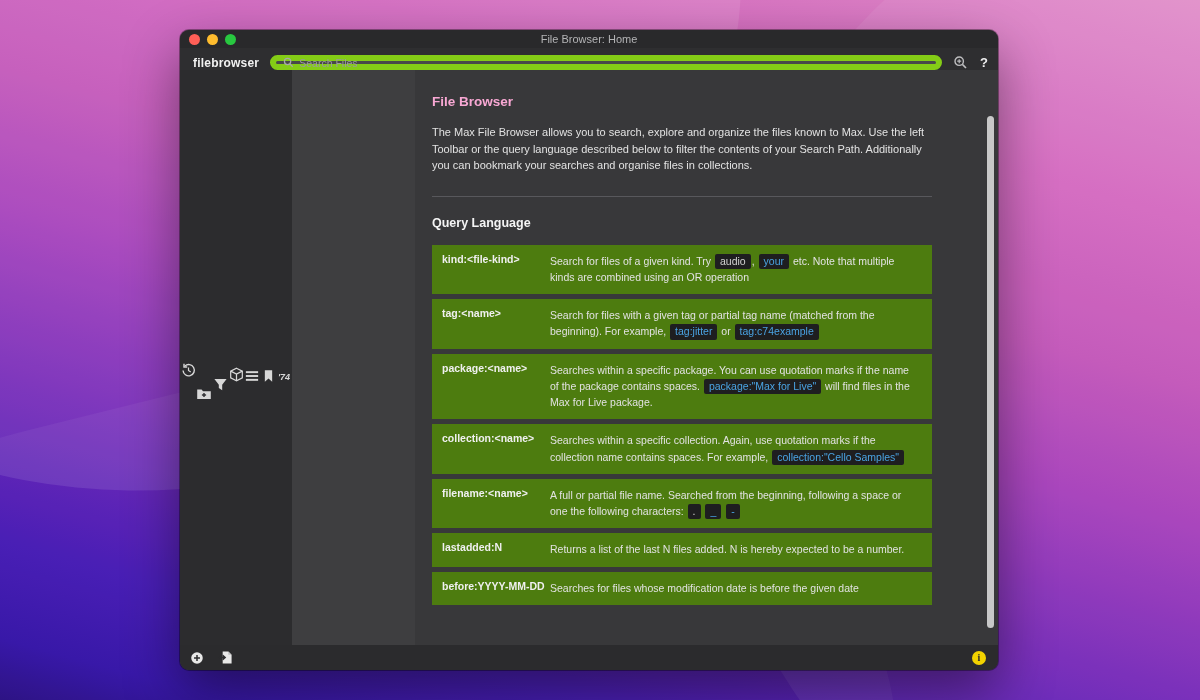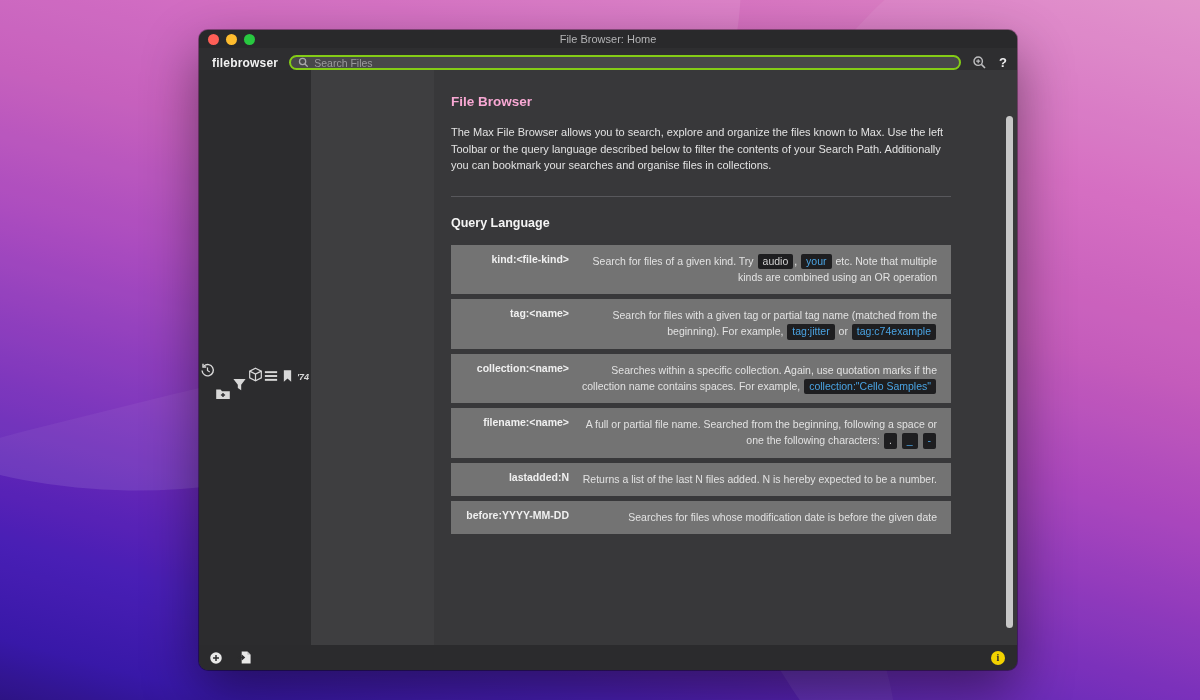--- a/index.html
+++ b/index.html
@@ -13,21 +13,21 @@
   }
   .wp-band1 { position:absolute; left:-350px; top:-420px; width:1100px; height:900px;
     border-radius:50%; background:rgba(255,255,255,0.10); transform:rotate(-18deg); }
   .wp-band2 { position:absolute; right:-420px; top:-120px; width:900px; height:1000px;
     border-radius:48%; background:rgba(255,255,255,0.07); transform:rotate(14deg); }
   .wp-band3 { position:absolute; left:-500px; bottom:-520px; width:1400px; height:820px;
     border-radius:45%; background:rgba(255,255,255,0.05); transform:rotate(-14deg); }
 
   
   .window {
-    position:absolute; left:199px; top:30px; width:818px; height:640px;
+    position:absolute; left:180px; top:30px; width:818px; height:640px;
     border-radius:9px; overflow:hidden; display:flex; flex-direction:column;
     box-shadow:0 22px 55px rgba(0,0,0,0.45), 0 0 0 1px rgba(0,0,0,0.35);
     background:#38383a;
   }
 
   .titlebar {
     height:18px; flex:0 0 18px; background:#29292b; position:relative;
     display:flex; align-items:center; justify-content:center;
   }
   .title-text { font-size:11px; color:#b4b4b6; }
@@ -36,21 +36,21 @@
   .light.red { background:#ff5f57; }
   .light.yellow { background:#febc2e; }
   .light.green { background:#28c840; }
 
   .toolbar {
     height:22px; flex:0 0 22px; background:#2e2e30;
     display:flex; align-items:flex-end; padding:0 10px 0 13px;
   }
   .app-label { font-size:12px; font-weight:bold; color:#f2f2f2; margin-right:11px; letter-spacing:0.2px; }
   .searchbox {
-    flex:1; height:15px; background:#48484a; border:2px solid #84cc16; border-radius:8px;
+    flex:1; height:15px; background:#48484a; border:6px solid #84cc16; border-radius:8px;
     display:flex; align-items:center; padding:0 7px; gap:5px;
   }
   .searchbox svg { flex:0 0 auto; }
   .searchbox input {
     flex:1; background:transparent; border:none; outline:none;
     font-size:10.5px; color:#e4e4e4; font-family:"Liberation Sans",sans-serif;
   }
   .searchbox input::placeholder { color:#9b9b9d; }
   .tool-icon { margin-left:11px; display:flex; align-items:center; cursor:default; }
   .help-btn { margin-left:12px; font-size:13px; font-weight:bold; color:#ededee; }
@@ -68,21 +68,21 @@
   .filepanel { flex:0 0 123px; background:#3e3e40; }
 
   .content { flex:1; background:#38383a; padding:24px 0 0 17px; position:relative; overflow:hidden; }
   .doc { width:500px; }
   .h1 { font-size:13.5px; font-weight:bold; color:#f9a8d4; }
   .intro { margin-top:15px; font-size:11px; line-height:1.5; color:#e2e2e2; }
   .divider { margin-top:22px; border-top:1px solid #58585c; width:500px; }
   .h2 { margin-top:19px; font-size:12.5px; font-weight:bold; color:#f5f5f5; }
 
   .qtable { margin-top:15px; display:flex; flex-direction:column; gap:5px; width:500px; }
-  .qrow { background:#737373; display:flex; padding:8px 0 9px 0;text-align:right; }
+  .qrow { background:#4d7c0f; display:flex; padding:8px 0 9px 0; }
   .qkey { flex:0 0 118px; padding-left:10px; font-size:10.5px; font-weight:bold; color:#f0f0f0; }
   .qdesc { flex:1; padding-right:14px; font-size:10.5px; line-height:1.55; color:#e2e2e2; }
   .chip {
     display:inline-block; background:#1e1e20; color:#4aa3e2; border-radius:2px;
     padding:0 5px; margin:0 1px; font-size:10.5px; line-height:1.45;
   }
   .chip.plain { color:#d2d2d2; }
 
   .scrollthumb {
     position:absolute; right:4px; top:46px; width:7px; height:512px;
@@ -197,20 +197,24 @@
         <div class="divider"></div>
         <div class="h2">Query Language</div>
         <div class="qtable">
             <div class="qrow">
               <div class="qkey">kind:&lt;file-kind&gt;</div>
               <div class="qdesc">Search for files of a given kind. Try <span class="chip plain">audio</span>, <span class="chip">your</span> etc. Note that multiple kinds are combined using an OR operation</div>
             </div>
             <div class="qrow">
               <div class="qkey">tag:&lt;name&gt;</div>
               <div class="qdesc">Search for files with a given tag or partial tag name (matched from the beginning). For example, <span class="chip">tag:jitter</span> or <span class="chip">tag:c74example</span></div>
+            </div>
+            <div class="qrow">
+              <div class="qkey">package:&lt;name&gt;</div>
+              <div class="qdesc">Searches within a specific package. You can use quotation marks if the name of the package contains spaces. <span class="chip">package:"Max for Live"</span> will find files in the Max for Live package.</div>
             </div>
             <div class="qrow">
               <div class="qkey">collection:&lt;name&gt;</div>
               <div class="qdesc">Searches within a specific collection. Again, use quotation marks if the collection name contains spaces. For example, <span class="chip">collection:"Cello Samples"</span></div>
             </div>
             <div class="qrow">
               <div class="qkey">filename:&lt;name&gt;</div>
               <div class="qdesc">A full or partial file name. Searched from the beginning, following a space or one the following characters: <span class="chip plain">.</span> <span class="chip">_</span> <span class="chip">-</span></div>
             </div>
             <div class="qrow">

